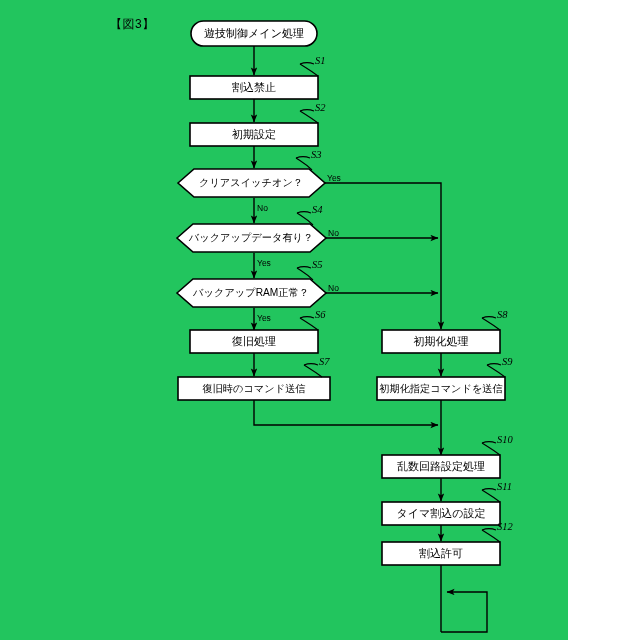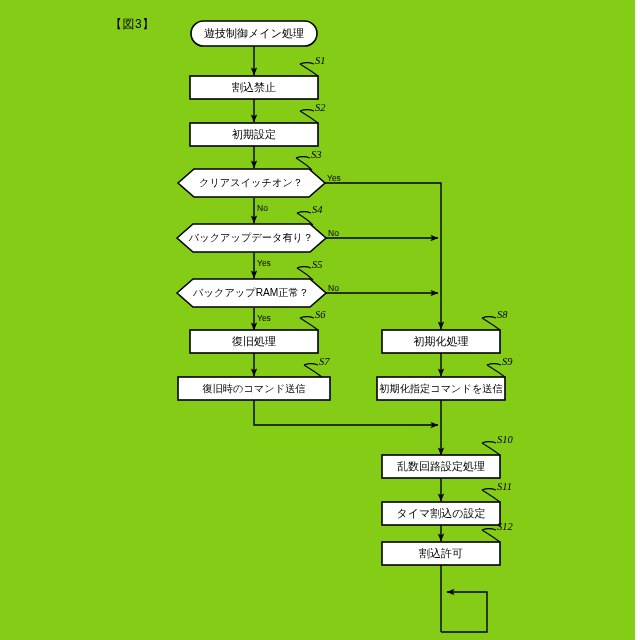--- a/index.html
+++ b/index.html
@@ -6,23 +6,23 @@
   html, body {
     margin: 0;
     padding: 0;
     background: #ffffff;
   }
   body {
     font-family: "Liberation Sans", "DejaVu Sans", sans-serif;
   }
   #page {
     position: relative;
-    width: 635px;
+    width: 568px;
     height: 640px;
-    background: #84cc16;
+    background: #22c55e;
     overflow: hidden;
   }
   #figure-label {
     position: absolute;
     left: 110px;
     top: 16px;
     font-size: 12px;
     color: #000;
     letter-spacing: 0.5px;
     white-space: nowrap;

